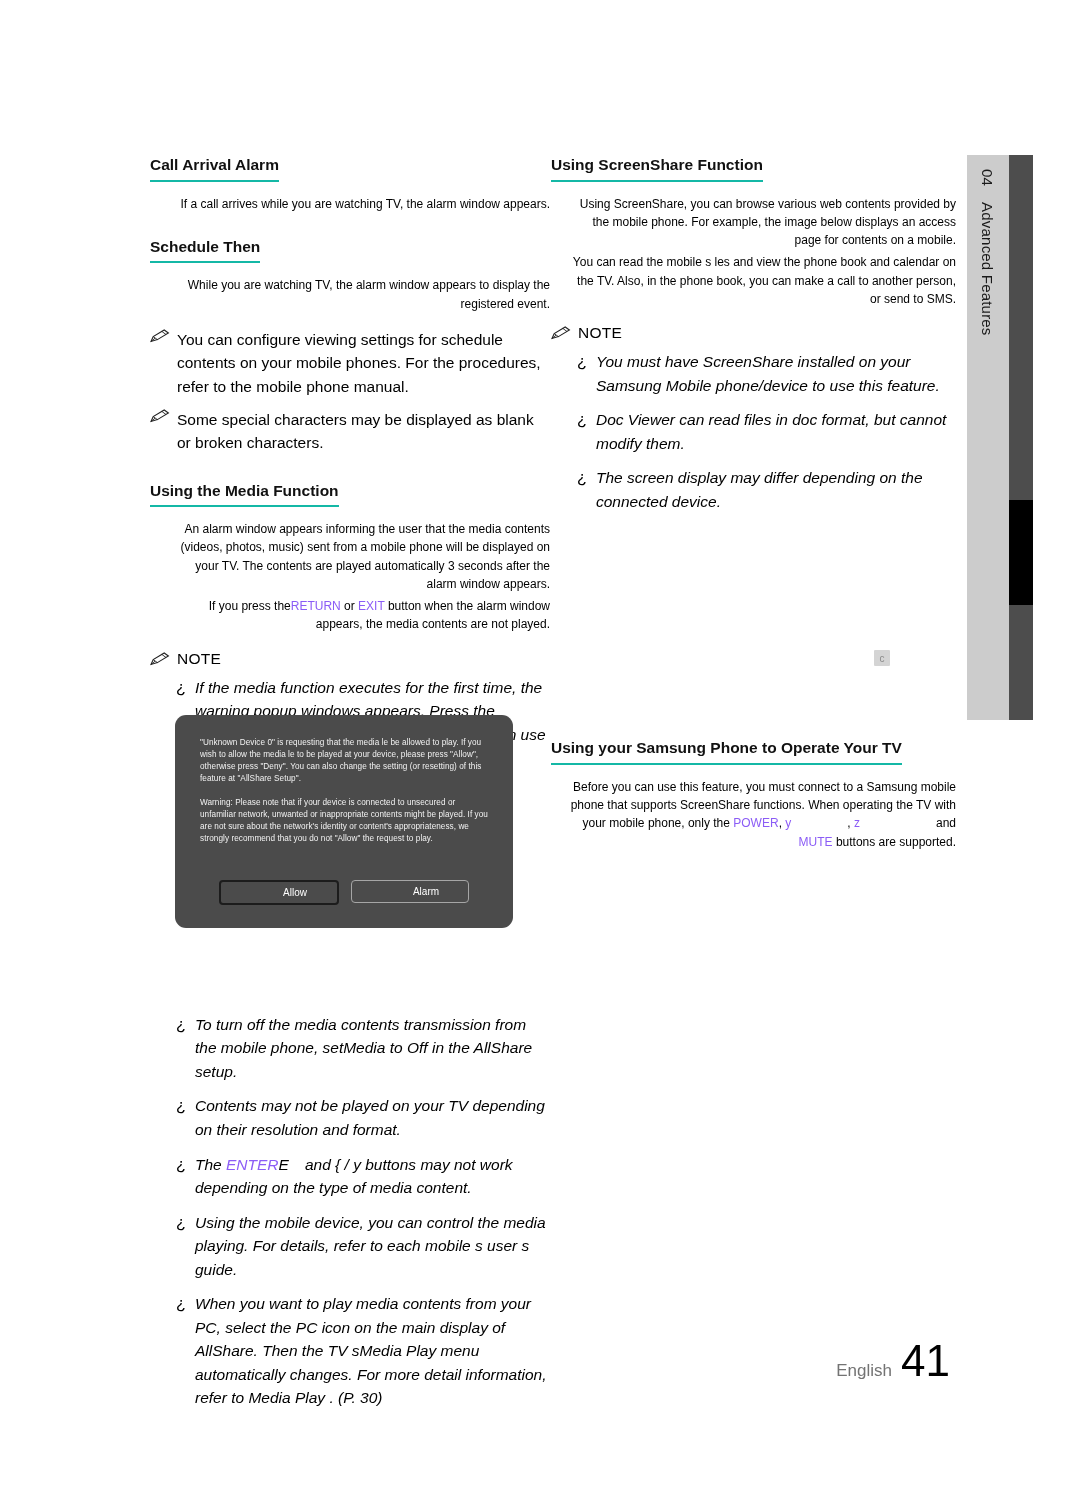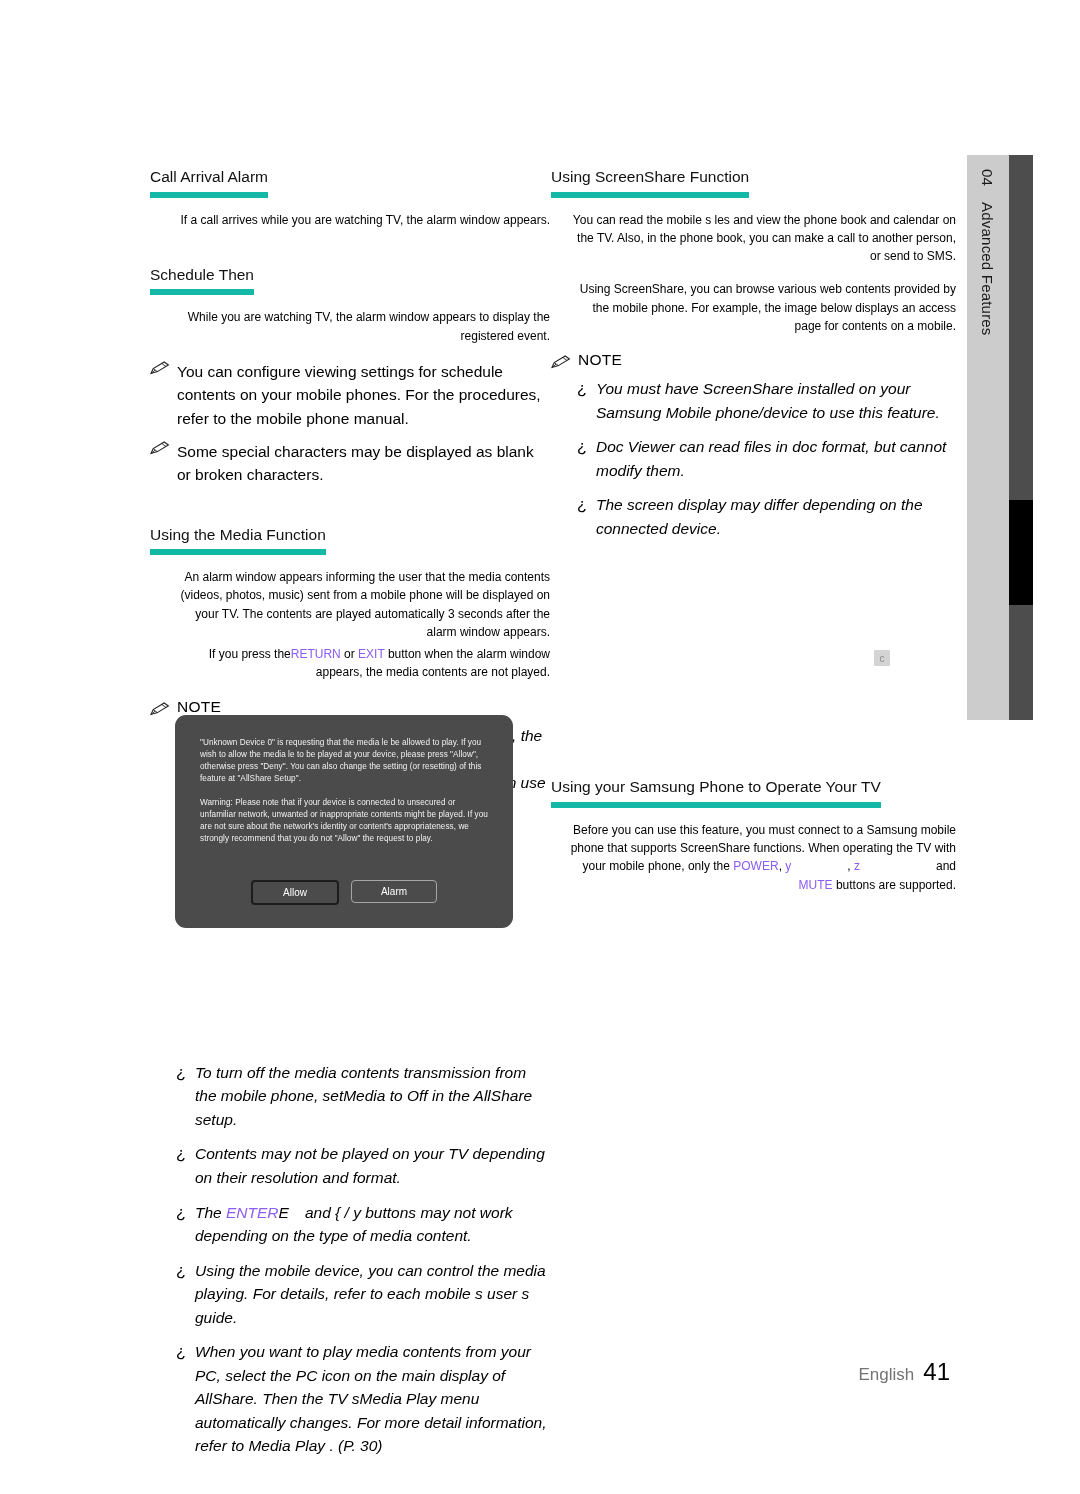--- a/index.html
+++ b/index.html
@@ -79,26 +79,26 @@
     position: absolute;
     top: 152px;
     width: 400px;
   }
   .col-left  { left: 150px; }
   .col-right { left: 551px; width: 405px; }
 
   
   h2.section-heading {
     font-size: 15.5px;
-    font-weight: normal;
+    font-weight: bold;
     color: #111111;
-    margin: 16px 0 13px 0;
+    margin: 4px 0 13px 0;
     padding: 0 0 5px 0;
     display: inline-block;
-    border-bottom: 6px solid #14b8a6;
+    border-bottom: 2px solid #14b8a6;
     line-height: 1.2;
   }
   .heading-wrap { display: block; margin-top: 0; }
   .heading-wrap.spaced { margin-top: 21px; }
 
   p.body-text {
     font-size: 12px;
     line-height: 1.52;
     margin: 0 0 15px 16px;
     color: #000000;
@@ -123,21 +123,21 @@
   }
   .note-line .pencil {
     flex: 0 0 auto;
     width: 27px;
     margin-top: 1px;
   }
   .note-line .note-body { flex: 1 1 auto; }
 
   .note-header {
     display: flex;
-    align-items: flex-end;
+    align-items: center;
     margin: 16px 0 8px 0;
     font-size: 15.5px;
   }
   .note-header .pencil { width: 27px; }
   .note-header .note-label { letter-spacing: 0.3px; }
 
   .bullet-list { margin: 0 0 0 26px; padding: 0; }
   .bullet-item {
     display: flex;
     align-items: flex-start;
@@ -188,20 +188,21 @@
   .tv-btn {
     width: 84px;
     height: 21px;
     border-radius: 4px;
     background: #4b4b4b;
     color: #ffffff;
     font-size: 10px;
     display: flex;
     align-items: center;
     justify-content: center;
+    padding-left: 32px;
   }
   .tv-btn.selected { border: 2px solid #1c1c1c; }
   .tv-btn.unselected { border: 1px solid #a6a6a6; }
 
   
   .c-marker {
     position: absolute;
     left: 874px;
     top: 650px;
     width: 16px;
@@ -218,21 +219,21 @@
   
   .footer {
     position: absolute;
     right: 130px;
     bottom: 108px;
     display: flex;
     align-items: baseline;
     gap: 9px;
   }
   .footer .lang { font-size: 17px; color: #737373; }
-  .footer .pageno { font-size: 24px; color: #000; }
+  .footer .pageno { font-size: 44px; color: #000; }
   .sp-14 { height: 14px; }
   .sp-300 { height: 232px; }
 </style>
 </head>
 <body>
 
 <div class="page">
 
   <div class="chapter-tab">
     <div class="chapter-tab-label">
@@ -343,22 +344,22 @@
       <div class="tv-btn selected">Allow</div>
       <div class="tv-btn unselected">Alarm</div>
     </div>
   </div>
 
   <div class="col col-right">
 
     <div class="heading-wrap">
       <h2 class="section-heading">Using ScreenShare Function</h2>
     </div>
+    <p class="body-text tight">Using ScreenShare, you can browse various web contents provided by the mobile phone. For example, the image below displays an access page for contents on a mobile.</p>
     <p class="body-text">You can read the mobile s  les and view the phone book and calendar on the TV. Also, in the phone book, you can make a call to another person, or send to SMS.</p>
-    <p class="body-text tight">Using ScreenShare, you can browse various web contents provided by the mobile phone. For example, the image below displays an access page for contents on a mobile.</p>
 
     <div class="note-header">
       <span class="pencil">
         <svg width="20" height="14" viewBox="0 0 20 14">
           <path d="M1 12.5 L3.2 7.6 L14.2 1 L18.4 4.0 L7.4 10.6 Z" fill="none" stroke="#222" stroke-width="1.1"></path>
           <path d="M3.2 7.6 L7.4 10.6" fill="none" stroke="#222" stroke-width="0.9"></path>
           <path d="M5 9.2 L1 12.5" fill="none" stroke="#222" stroke-width="0.9"></path>
           <path d="M11.8 2.4 L16.0 5.5" fill="none" stroke="#222" stroke-width="0.9"></path>
         </svg>
       </span>

